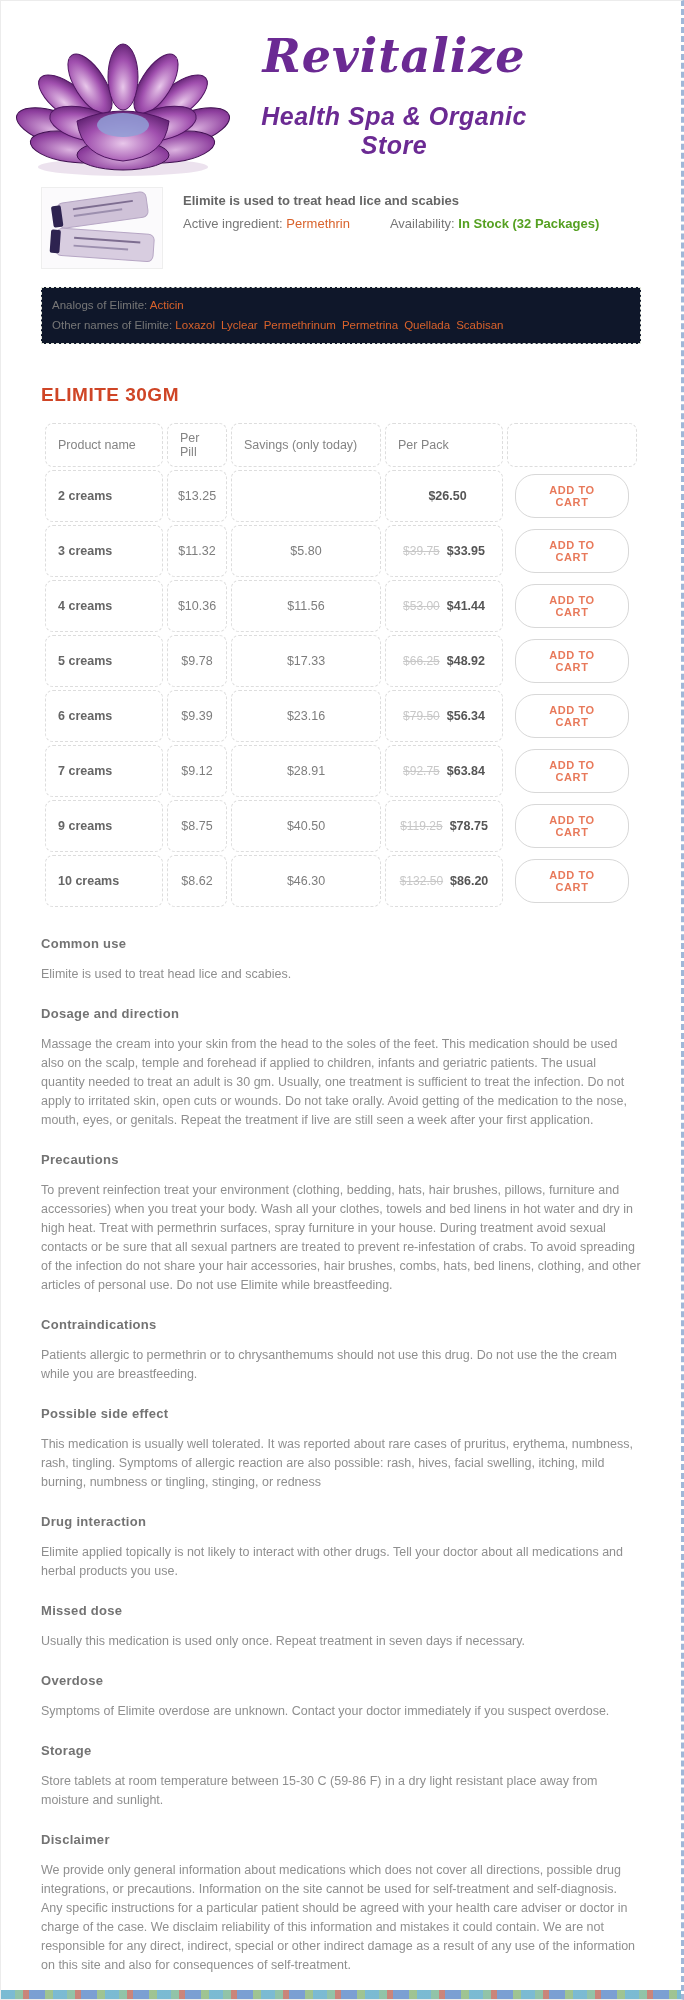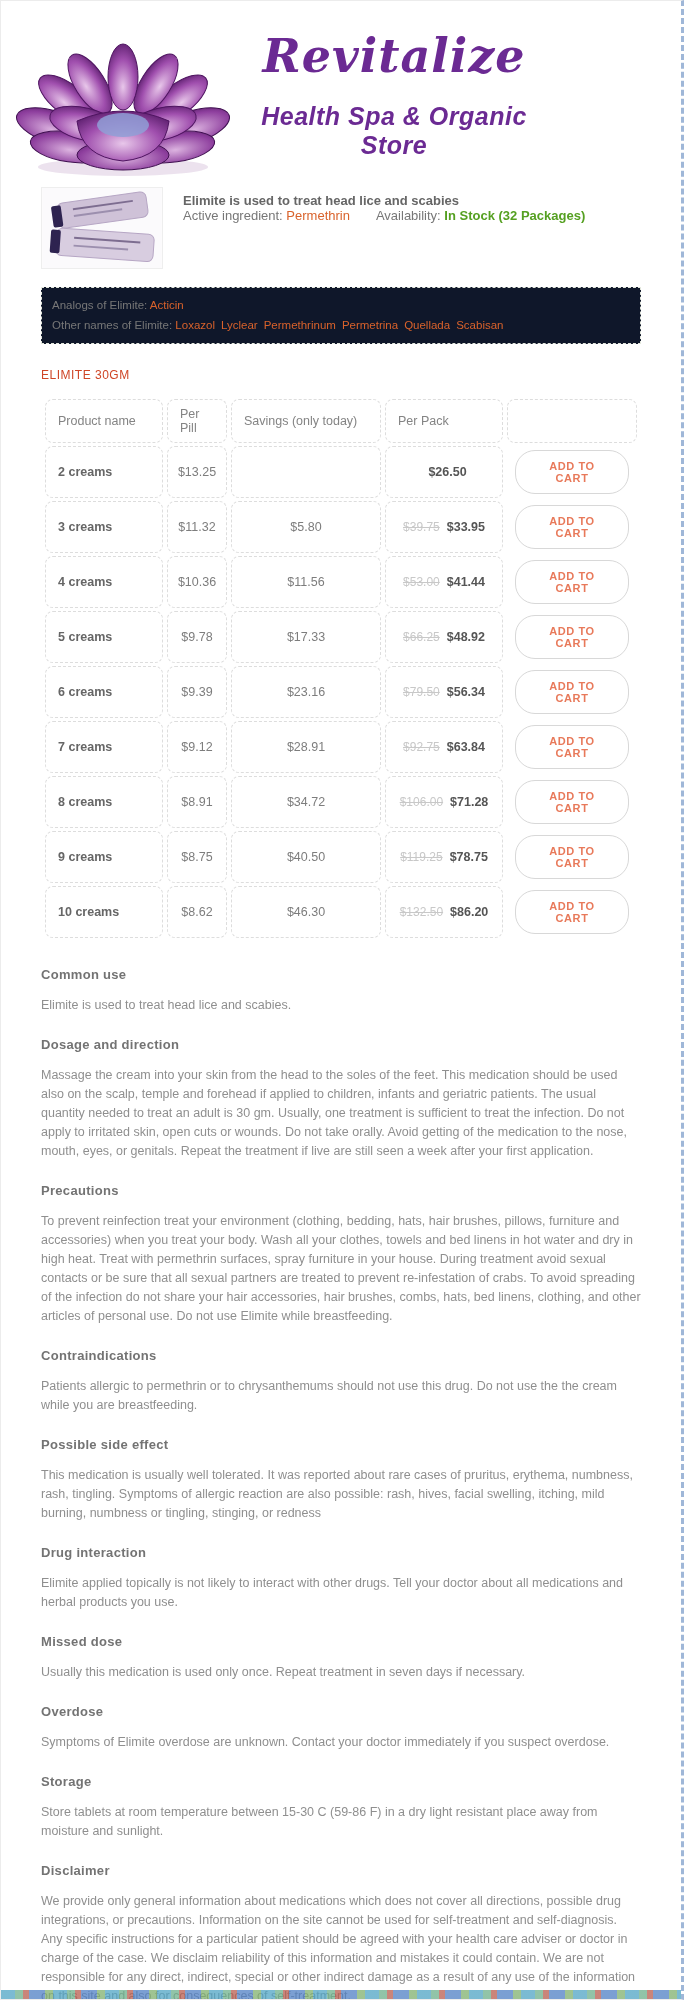--- a/index.html
+++ b/index.html
@@ -28,33 +28,33 @@
   .site-subtitle{
     font-style:italic;font-weight:bold;font-size:25px;color:var(--brand-purple);
     margin-top:20px;letter-spacing:0.5px;
   }
   
   .content{padding:0 40px;}
   .product-intro{display:flex;gap:20px;margin-top:8px;}
   .product-thumb{width:122px;height:82px;flex:0 0 auto;border:1px solid #eee;background:#fdfdfd;}
   .intro-text{padding-top:6px;font-size:13px;color:#6f6f6f;}
   .intro-line1{font-weight:bold;color:#666;margin-bottom:0;}
-  .intro-line2{display:flex;gap:26px;align-items:baseline;}
+  .intro-line2{display:flex;gap:40px;align-items:baseline;margin-top:8px;}
   .lbl{color:#777;}
   a.olink{color:var(--link-orange);text-decoration:none;cursor:pointer;}
   .stock{color:var(--stock-green);font-weight:bold;text-align:center;}
   
   .analogs-band{
     margin-top:18px;background:#0f172a;border:1px dashed #e3e7dd;
     padding:8px 10px;font-size:11.5px;color:#777;line-height:1.7;
   }
   .analogs-band a{margin-right:6px;}
   
   .product-heading{
-    margin:24px 0 14px 0;font-size:12px;font-weight:normal;color:var(--heading-orange);
+    margin:40px 0 14px 0;font-size:19px;font-weight:bold;color:var(--heading-orange);
     letter-spacing:0.5px;
   }
   
   table.prices{width:100%;border-collapse:separate;border-spacing:4px 3px;}
   table.prices th, table.prices td{
     border:1px dashed #ddd;border-radius:8px;background:#fff;
     height:44px;padding:4px 8px;font-size:12.5px;
   }
   table.prices th{color:#848484;font-weight:normal;text-align:left;padding-left:12px;}
   table.prices td.name{color:#666;font-weight:bold;padding-left:12px;}
@@ -258,31 +258,20 @@
             <td class="val">$9.12</td>
             <td class="val">$28.91</td>
             <td class="val">
               <span class="old-price">$92.75</span><span class="pack-price">$63.84</span>
             </td>
             <td class="btncol">
               <button class="add-btn">ADD TO CART</button>
             </td>
           </tr>
 
-          <tr>
-            <td class="name">8 creams</td>
-            <td class="val">$8.91</td>
-            <td class="val">$34.72</td>
-            <td class="val">
-              <span class="old-price">$106.00</span><span class="pack-price">$71.28</span>
-            </td>
-            <td class="btncol">
-              <button class="add-btn">ADD TO CART</button>
-            </td>
-          </tr>
 
           <tr>
             <td class="name">9 creams</td>
             <td class="val">$8.75</td>
             <td class="val">$40.50</td>
             <td class="val">
               <span class="old-price">$119.25</span><span class="pack-price">$78.75</span>
             </td>
             <td class="btncol">
               <button class="add-btn">ADD TO CART</button>

